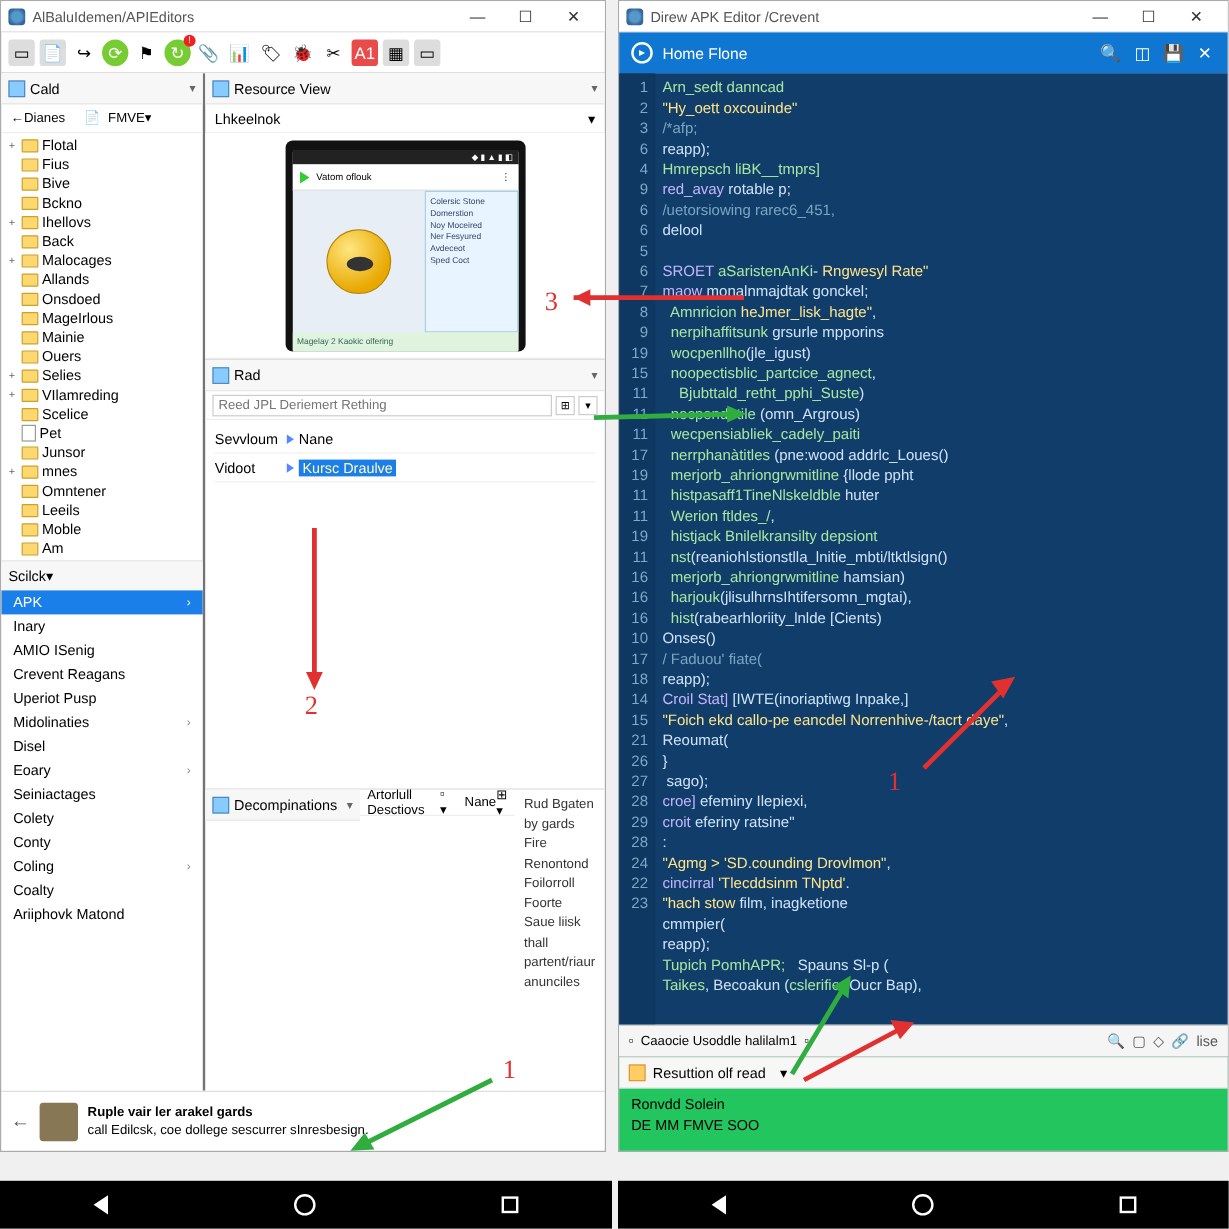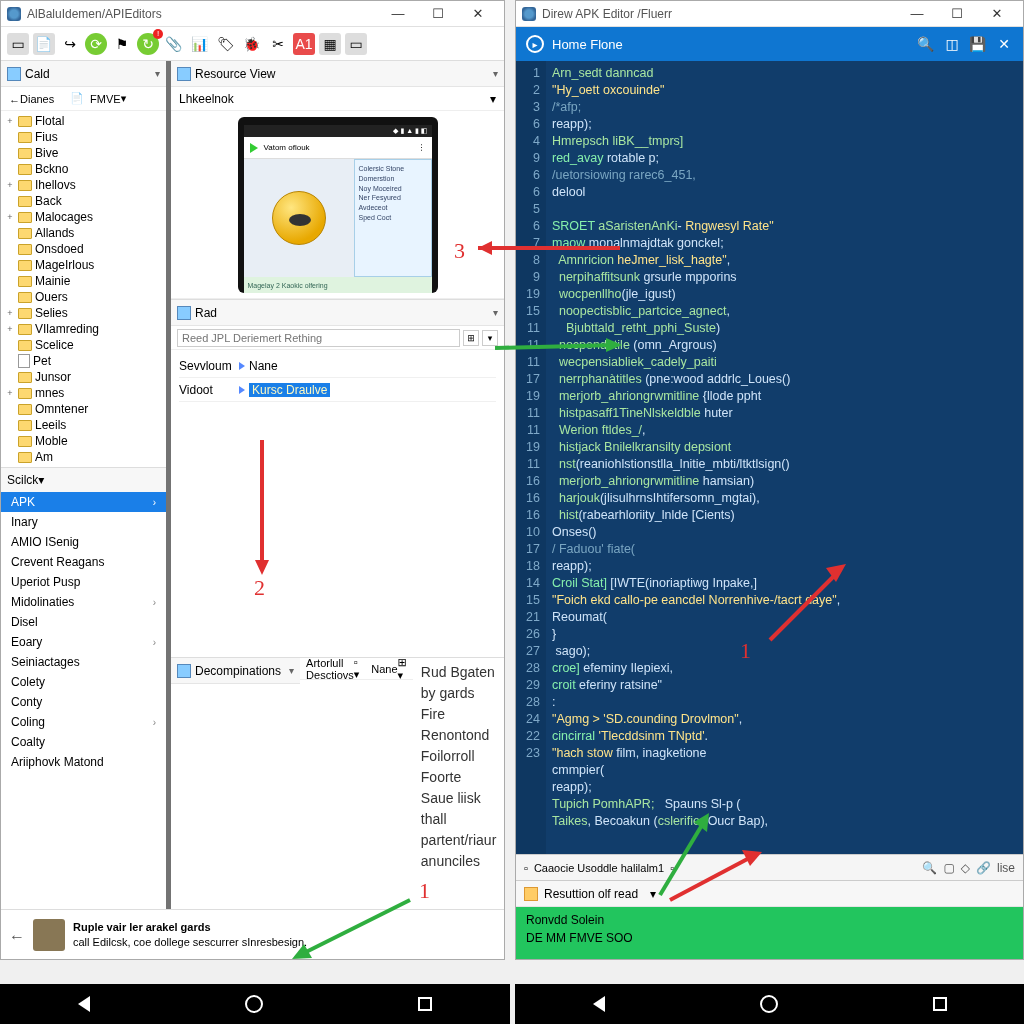--- a/index.html
+++ b/index.html
@@ -12,21 +12,21 @@
 .titlebar .icon { width: 14px; height: 14px; margin-right: 6px; background: radial-gradient(circle,#59c 40%,#369 70%); border-radius: 3px; }
 .titlebar .spacer { flex: 1; }
 .tb-btn { width: 40px; height: 24px; display:flex; align-items:center; justify-content:center; font-size:13px; color:#333; }
 .toolbar { height: 34px; display:flex; align-items:center; gap:4px; padding:0 6px; border-bottom:1px solid #ddd; }
 .tool-ico { width:22px; height:22px; display:flex; align-items:center; justify-content:center; font-size:14px; border-radius:3px; position:relative; }
 .tool-ico.green { background:#7c3; color:#fff; border-radius:50%; }
 .tool-ico.red { background:#e94b4b; color:#fff; }
 .tool-ico.grey { background:#ddd; }
 .tool-ico .badge { position:absolute; top:-4px; right:-4px; background:#e22; color:#fff; border-radius:50%; font-size:8px; width:10px; height:10px; display:flex; align-items:center; justify-content:center; }
 .body-left { display:flex; flex:1; overflow:hidden; }
-.col1 { width:170px; border-right:5px solid #737373; display:flex; flex-direction:column; overflow:hidden; }
+.col1 { width:170px; border-right:2px solid #737373; display:flex; flex-direction:column; overflow:hidden; }
 .col1-top { flex: 0 0 auto; display:flex; flex-direction:column; }
 .panel-hdr { height:26px; display:flex; align-items:center; gap:4px; padding:0 6px; font-size:12px; background:#f7f7f7; border-bottom:1px solid #e5e5e5; }
 .panel-hdr .pic { width:14px; height:14px; background:#8cf; border:1px solid #58b; }
 .panel-hdr .spacer{flex:1}
 .panel-hdr .chev{font-size:10px;color:#666}
 .tabs-row{height:24px;display:flex;align-items:center;font-size:11px;border-bottom:1px solid #eee}
 .tabs-row .tab{padding:0 8px;height:100%;display:flex;align-items:center}
 .tree{flex:1;overflow:auto;font-size:12px;padding:2px 0}
 .tree-item{display:flex;align-items:center;gap:3px;padding:1px 4px;white-space:nowrap}
 .tree-item .tw{width:10px;font-size:9px;color:#666;text-align:center}
@@ -57,34 +57,34 @@
 .mid-body{padding:4px 8px;font-size:12px}
 .mid-body .row{height:24px;display:flex;align-items:center;border-bottom:1px solid #f0f0f0}
 .mid-body .lbl{width:60px}
 .mid-body .row .play-s{width:0;height:0;border-left:6px solid #58f;border-top:4px solid transparent;border-bottom:4px solid transparent;margin-right:4px}
 .mid-body .row.sel-v .val{background:#1a7fe8;color:#fef9c3;padding:0 3px}
 .search-row{height:24px;display:flex;align-items:center;padding:0 6px;font-size:11px;border-bottom:1px solid #eee}
 .search-row input{flex:1;border:1px solid #ccc;height:18px;font-size:11px;padding:0 4px}
 .search-row .mini{width:16px;height:16px;border:1px solid #ccc;margin-left:3px;font-size:9px;display:flex;align-items:center;justify-content:center}
 .decomp{flex:1;border-top:1px solid #ddd;display:flex;flex-direction:row}
 .decomp .cols{height:22px;display:flex;align-items:center;font-size:11px;padding:0 6px;border-bottom:1px solid #eee;justify-content:space-between}
-.decomp .txt{flex:1;padding:4px 8px;font-size:14px;line-height:1.5;color:#333}
+.decomp .txt{flex:1;padding:4px 8px;font-size:11px;line-height:1.5;color:#333}
 .footer{height:50px;border-top:1px solid #ddd;display:flex;align-items:center;padding:0 8px;gap:8px;font-size:11px}
 .footer .back{font-size:16px;color:#555}
 .footer .avatar{width:32px;height:32px;background:#875;border-radius:3px}
 .footer .txts{display:flex;flex-direction:column;line-height:1.3}
 
 .homebar{height:34px;background:#0f76d1;display:flex;align-items:center;padding:0 10px;color:#fff;font-size:13px;gap:8px}
 .homebar .lead-ico{width:18px;height:18px;border:2px solid #fff;border-radius:50%;display:flex;align-items:center;justify-content:center;font-size:10px}
 .homebar .spacer{flex:1}
 .homebar .ico{width:18px;font-size:14px;text-align:center}
 .code-area{flex:1;background:#113d6b;display:flex;font-family:Consolas,monospace;font-size:12.5px;line-height:17px;overflow:hidden;color:#cfe4f9}
 .gutter{width:30px;text-align:right;padding:4px 6px 4px 0;color:#7fa9c9;background:#0e3761}
 .code{flex:1;padding:4px 0 4px 6px;white-space:pre}
-.kw{color:#86efac}
+.kw{color:#c4b5fd}
 .str{color:#ffe48a}
 .fn{color:#a8e6a1}
 .cm{color:#7aa6c2}
 .lowbar{height:26px;border-top:1px solid #ccc;display:flex;align-items:center;padding:0 8px;font-size:11px;gap:6px;background:#f5f5f5}
 .lowbar .spacer{flex:1}
 .lowbar .mi{font-size:12px;color:#555}
 .res-panel{border-top:1px solid #ccc;background:#22c55e}
 .res-panel .hdr{height:26px;display:flex;align-items:center;padding:0 8px;font-size:12px;gap:6px;background:#f7f7f7;border-bottom:1px solid #e5e5e5}
 .res-panel .hdr .ic{width:14px;height:14px;background:#fc6;border:1px solid #d93}
 .res-panel .body{padding:4px 10px;font-size:12px;line-height:1.5;height:52px}
@@ -405,21 +405,21 @@
       <span class="txts">
         <b>Ruple vair ler arakel gards</b>
         <span>call Edilcsk, coe dollege sescurrer sInresbesign.</span>
       </span>
     </div>
   </div>
 
   <div class="window right">
     <div class="titlebar">
       <span class="icon"></span>
-      <span>Direw APK Editor /Fluerr</span>
+      <span>Direw APK Editor /Crevent</span>
       <span class="spacer"></span>
       <span class="tb-btn">—</span>
       <span class="tb-btn">☐</span>
       <span class="tb-btn">✕</span>
     </div>
     <div class="homebar">
       <span class="lead-ico">▸</span>
       <span>Home Flone</span>
       <span class="spacer"></span>
       <span class="ico">🔍</span>

